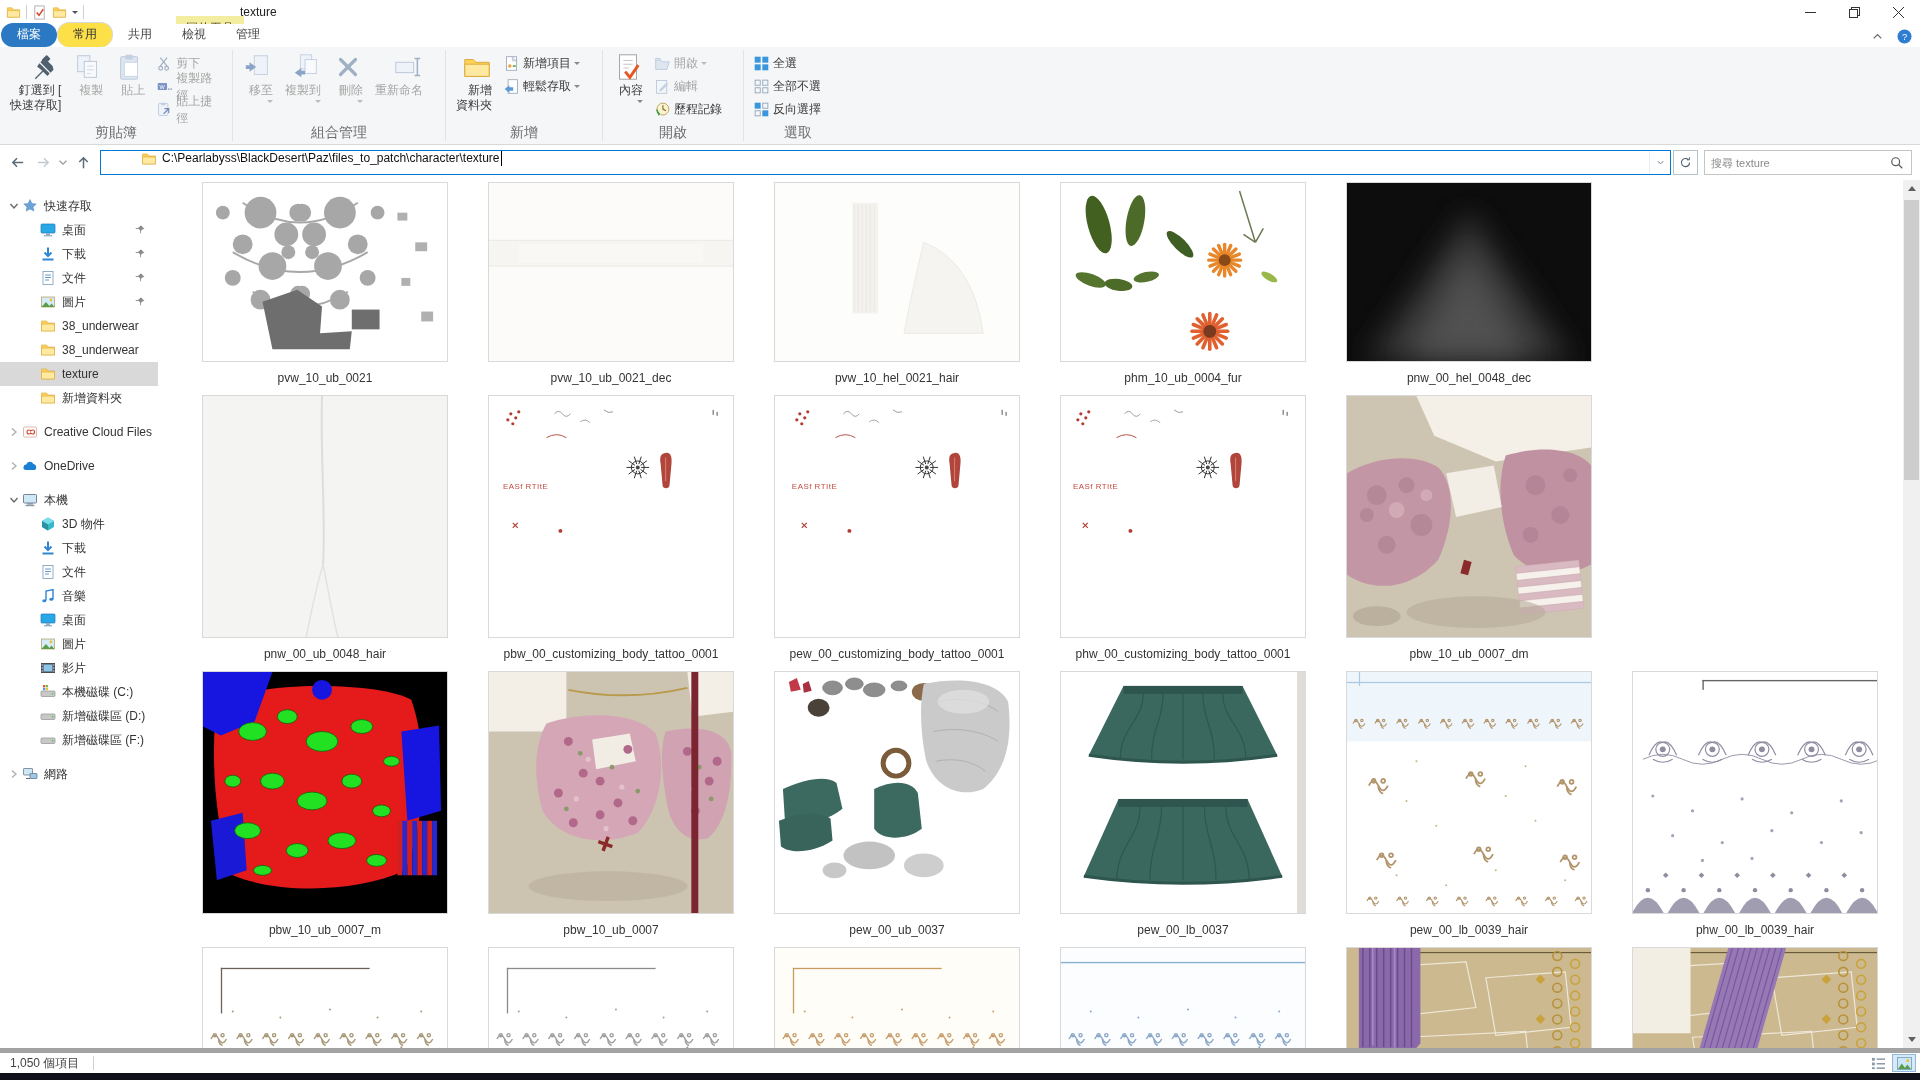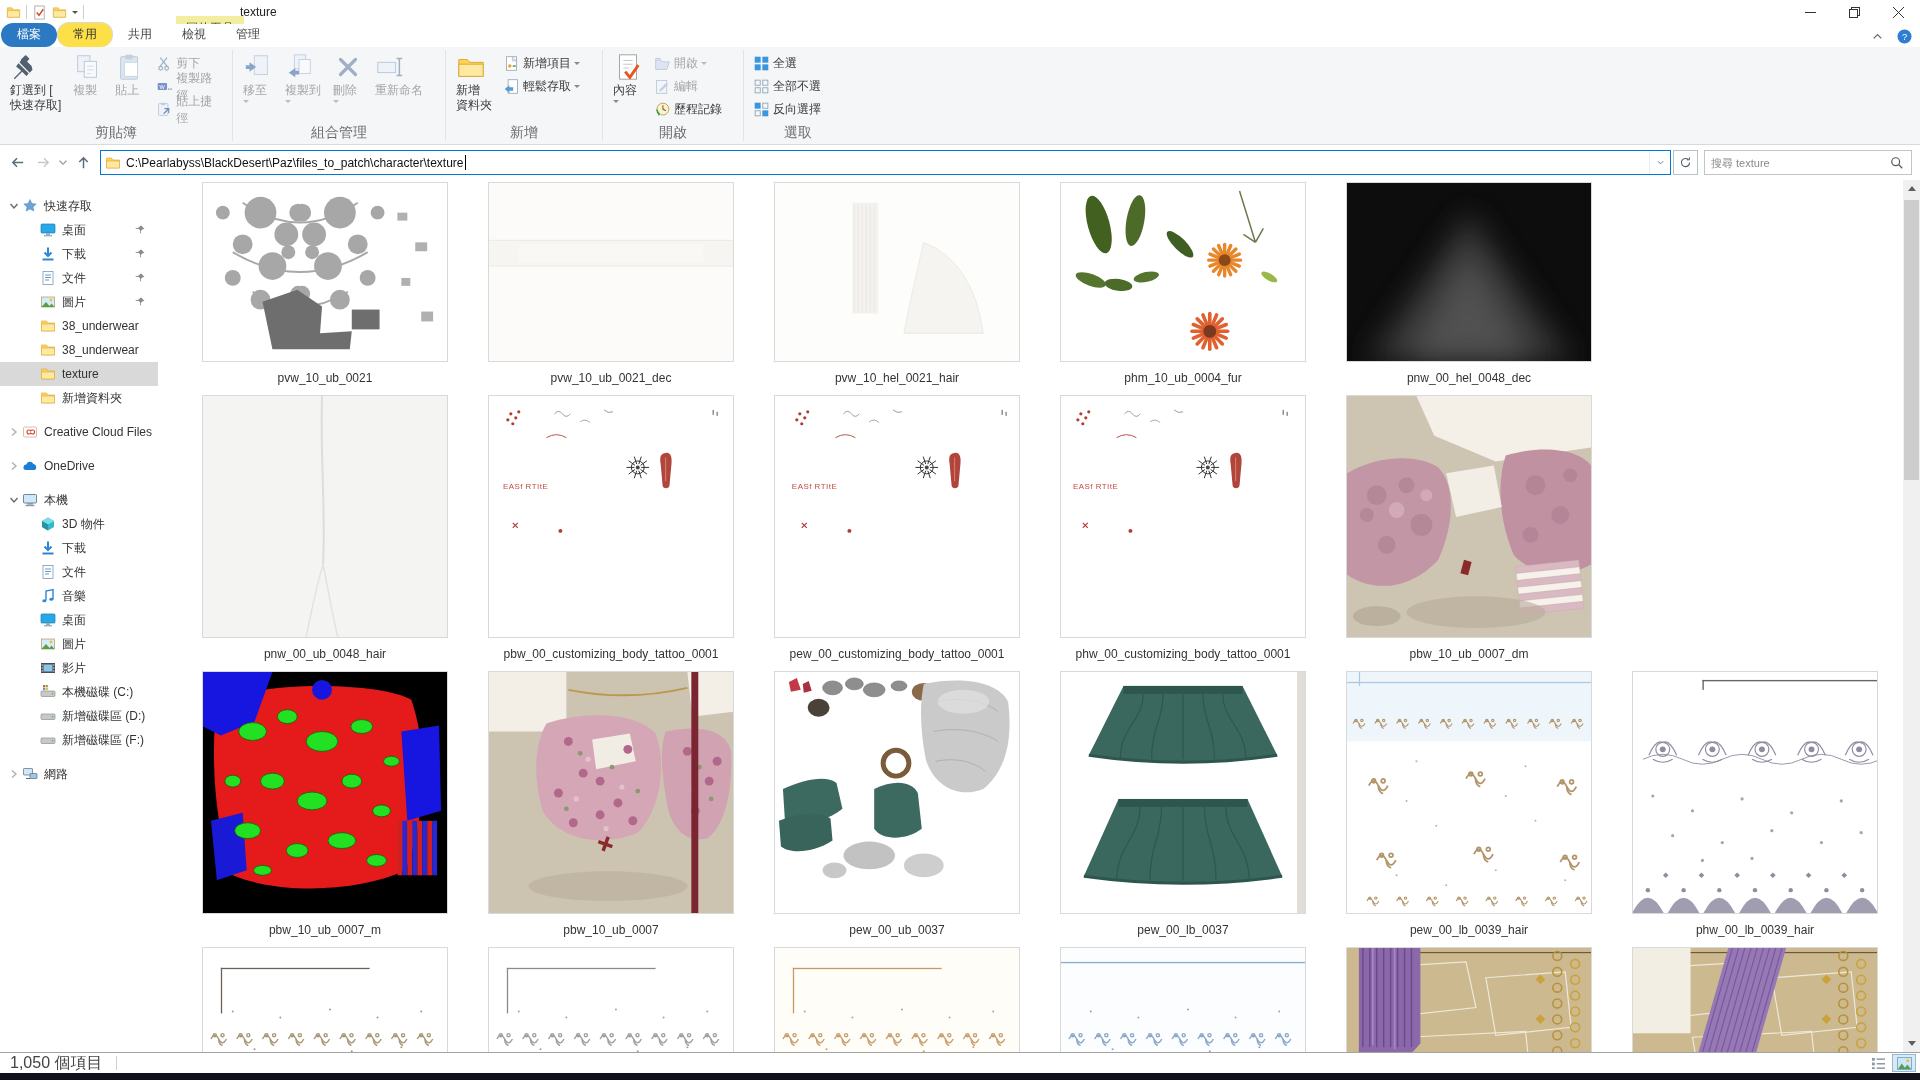--- a/index.html
+++ b/index.html
@@ -26,38 +26,38 @@
   .tab-active{background:#fde047;border:1px solid #d8d9da;border-bottom:none;color:#333;}
   .tabs-right{position:absolute;right:8px;bottom:3px;display:flex;align-items:center;gap:12px;}
   .tabs-right .tico{width:15px;height:15px;}
 
   
   .ribbon{height:98px;background:#f5f6f7;border-bottom:1px solid #d8d9da;display:flex;flex:none;box-sizing:border-box;}
   .rgroup{display:flex;flex-direction:column;flex:none;}
   .rbody{height:74px;display:flex;align-items:flex-start;padding:3px 4px 0 4px;}
   .rlabel{height:20px;text-align:center;font-size:14px;color:#6d6d6d;}
   .gsep{width:1px;background:#e2e3e4;margin:3px 0;flex:none;}
-  .bigbtn{display:flex;flex-direction:column;align-items:flex-start;padding:2px 6px;font-size:12px;
+  .bigbtn{display:flex;flex-direction:column;align-items:flex-end;padding:2px 6px;font-size:12px;
     line-height:15px;text-align:center;color:#3b3b3b;flex:none;}
   .bigbtn .ricon32{width:30px;height:30px;display:block;margin-bottom:1px;}
   .bigbtn.disabled{color:#a6a6a6;}
   .dd{width:0;height:0;border:3px solid transparent;border-top-color:#8a8a8a;display:inline-block;margin-top:2px;}
   .disabled .dd{border-top-color:#bcbcbc;}
   .smallcol{display:flex;flex-direction:column;padding-top:2px;}
   .smallbtn{display:flex;align-items:center;gap:3px;height:23px;padding:0 5px;font-size:12px;color:#3b3b3b;}
   .smallbtn.disabled{color:#a6a6a6;}
   .smallbtn .ricon16{width:17px;height:17px;flex:none;}
 
   
   .addrrow{height:35px;display:flex;align-items:center;padding:0 8px 0 4px;flex:none;background:#fff;}
   .navbtn{width:26px;height:26px;display:flex;align-items:center;justify-content:center;flex:none;}
   .navbtn svg{width:15px;height:15px;}
   .navdd{width:14px;}
-  .addr{flex:1;height:25px;border:1px solid #0078d7;background:#fff;display:flex;align-items:center;
-    margin:0 2px 0 4px;box-sizing:border-box;}
+  .addr{flex:1;height:25px;border:1px solid #0078d7;background:#fff;display:flex;align-items:flex-start;
+    margin:0 2px 0 4px;box-sizing:border-box;padding-left:36px;}
   .addr .ficon{width:16px;height:16px;margin:0 5px 0 4px;flex:none;}
   .addr .path{font-size:12px;color:#111;white-space:nowrap;}
   .caret{width:1px;height:15px;background:#000;margin-left:1px;}
   .addr .spacer{flex:1;}
   .addr-dd{width:20px;height:100%;display:flex;align-items:center;justify-content:center;border-left:1px solid #e4eef8;}
   .refbtn{width:25px;height:25px;border:1px solid #b8c4cc;display:flex;align-items:center;justify-content:center;
     margin-right:6px;flex:none;box-sizing:border-box;}
   .search{width:208px;height:25px;border:1px solid #c4c4c4;display:flex;align-items:center;flex:none;box-sizing:border-box;}
   .search input{border:none;outline:none;flex:1;font-size:11px;padding:0 6px;color:#333;
     font-family:"Liberation Sans",sans-serif;background:transparent;}
@@ -80,22 +80,22 @@
   .file-row{display:flex;margin-bottom:8px;}
   .file-cell{width:286px;flex:none;display:flex;flex-direction:column;align-items:center;}
   .thumb{width:246px;border:1px solid #d9d9d9;box-sizing:border-box;background:#fff;}
   .fname{height:18px;line-height:18px;margin-top:7px;font-size:12px;color:#333;white-space:nowrap;}
 
   .vscroll{width:17px;flex:none;background:#f0f0f0;position:relative;}
   .varrow{position:absolute;left:0;width:17px;height:17px;display:flex;align-items:center;justify-content:center;}
   .vthumb{position:absolute;left:1px;width:15px;top:20px;height:280px;background:#cdcdcd;}
 
   
-  .statusbar{height:20px;border-top:1px solid #a3a3a3;display:flex;align-items:center;
-    padding-left:10px;font-size:16px;color:#444;flex:none;background:#fff;}
+  .statusbar{height:20px;border-top:5px solid #a3a3a3;display:flex;align-items:center;
+    padding-left:10px;font-size:12px;color:#444;flex:none;background:#fff;}
   .st-sep{width:1px;height:14px;background:#d0d0d0;margin-left:14px;}
   .st-right{margin-left:auto;display:flex;align-items:center;gap:2px;margin-right:4px;}
   .viewbtn{width:24px;height:18px;display:flex;align-items:center;justify-content:center;box-sizing:border-box;}
   .viewbtn.active{border:1px solid #90b8d8;background:#d9e9f5;}
   .viewbtn svg{width:15px;height:13px;}
   .taskstrip{height:7px;background:#10101a;flex:none;}
 </style>
 </head>
 <body>
 

